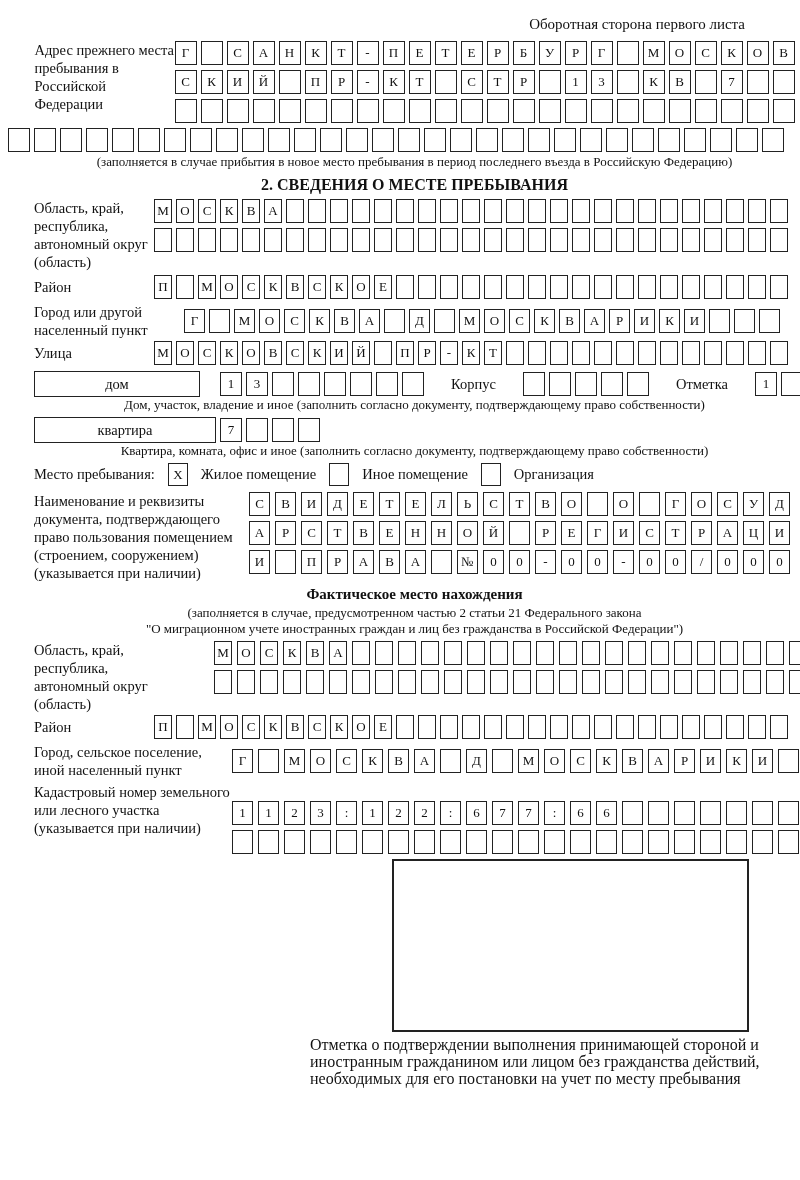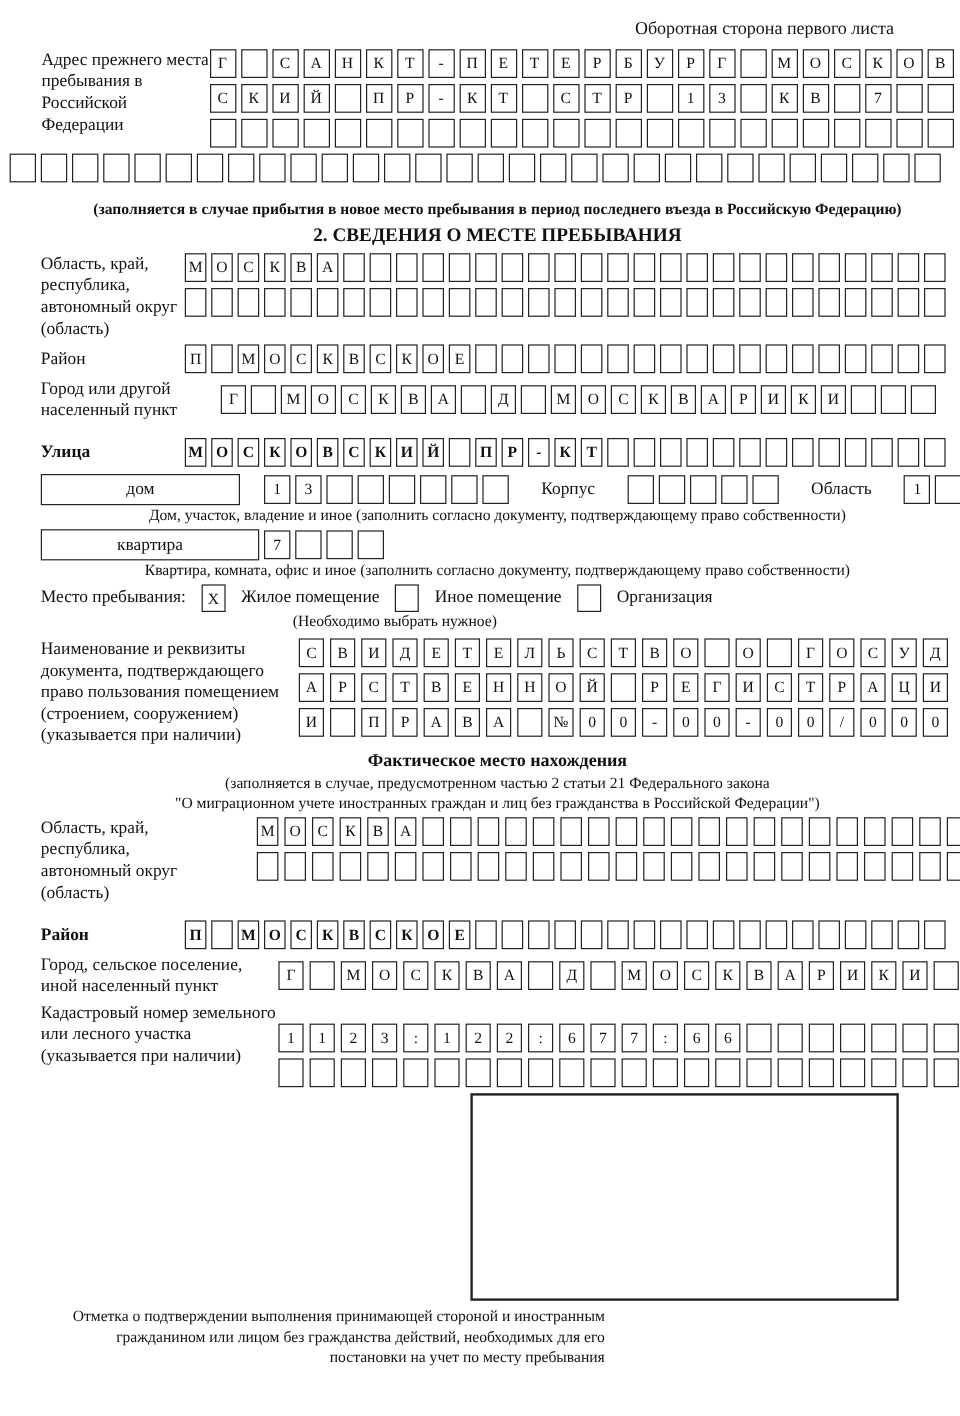--- a/index.html
+++ b/index.html
@@ -44,24 +44,24 @@
     display:inline-flex;align-items:center;justify-content:center;
     width:20px;height:23px;border:1.5px solid #222;box-sizing:border-box;
     font-size:13px;flex:none;background:#fff;
   }
   .stayrow{display:flex;align-items:center;gap:13px;font-size:14.5px;margin-top:4px;}
   .stamp-box{
     width:357px;height:173px;border:2px solid #222;box-sizing:border-box;
     margin-left:358px;margin-top:5px;background:#fff;
   }
   .stamp-caption{
-    width:470px;margin-top:4px;
-    font-size:13px;line-height:17px;text-align:right;
+    width:470px;margin-left:276px;margin-top:4px;
+    font-size:16px;line-height:17px;text-align:left;
   }
-  .mt2{margin-top:14px;font-weight:bold;} .mt4{margin-top:4px;} .mt5{margin-top:5px;}
+  .mt2{margin-top:2px;} .mt4{margin-top:4px;} .mt5{margin-top:5px;}
   .mt6{margin-top:6px;} .mt8{margin-top:8px;justify-content:center;}
   .note-left{padding-left:0;text-align:center;}
   .note-choice{padding-left:210px;}
 </style>
 </head>
 <body>
 
 <div class="page">
 
   <div class="header-note">Оборотная сторона первого листа</div>
@@ -366,21 +366,21 @@
         <span class="cell"></span>
       </span>
     <span class="inline-lbl">Корпус</span>
     <span class="cellrow cr-small">
         <span class="cell"></span>
         <span class="cell"></span>
         <span class="cell"></span>
         <span class="cell"></span>
         <span class="cell"></span>
       </span>
-    <span class="inline-lbl">Область</span>
+    <span class="inline-lbl">Отметка</span>
     <span class="cellrow cr-small">
         <span class="cell">1</span>
         <span class="cell"></span>
         <span class="cell"></span>
         <span class="cell"></span>
       </span>
   </div>
   <div class="caption note-left">Дом, участок, владение и иное (заполнить согласно документу, подтверждающему право собственности)</div>
 
   <div class="frow vcenter mt4" style="gap:4px;">
@@ -396,21 +396,20 @@
 
   <div class="stayrow">
     <span>Место пребывания:</span>
     <span class="checkbox">X</span>
     <span>Жилое помещение</span>
     <span class="checkbox"></span>
     <span>Иное помещение</span>
     <span class="checkbox"></span>
     <span>Организация</span>
   </div>
-  <div class="caption note-choice">(Необходимо выбрать нужное)</div>
 
   <div class="frow mt6">
     <div class="label w215">Наименование и реквизиты документа, подтверждающего право пользования помещением (строением, сооружением) (указывается при наличии)</div>
     <div class="cellcol">
       <div class="cellrow cr-doc">
           <span class="cell">С</span>
           <span class="cell">В</span>
           <span class="cell">И</span>
           <span class="cell">Д</span>
           <span class="cell">Е</span>

